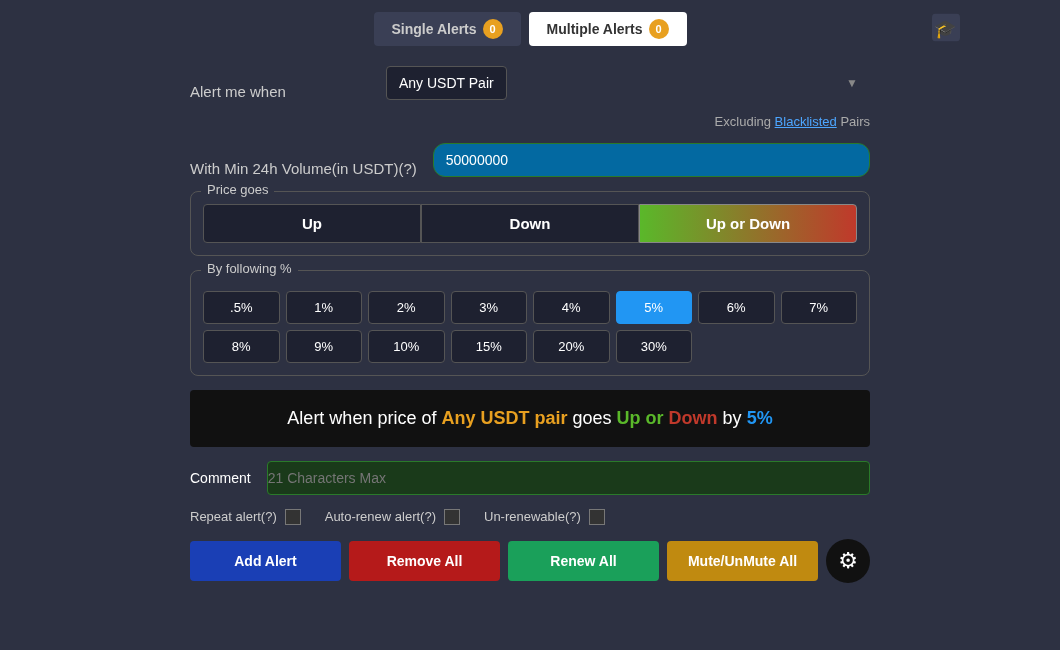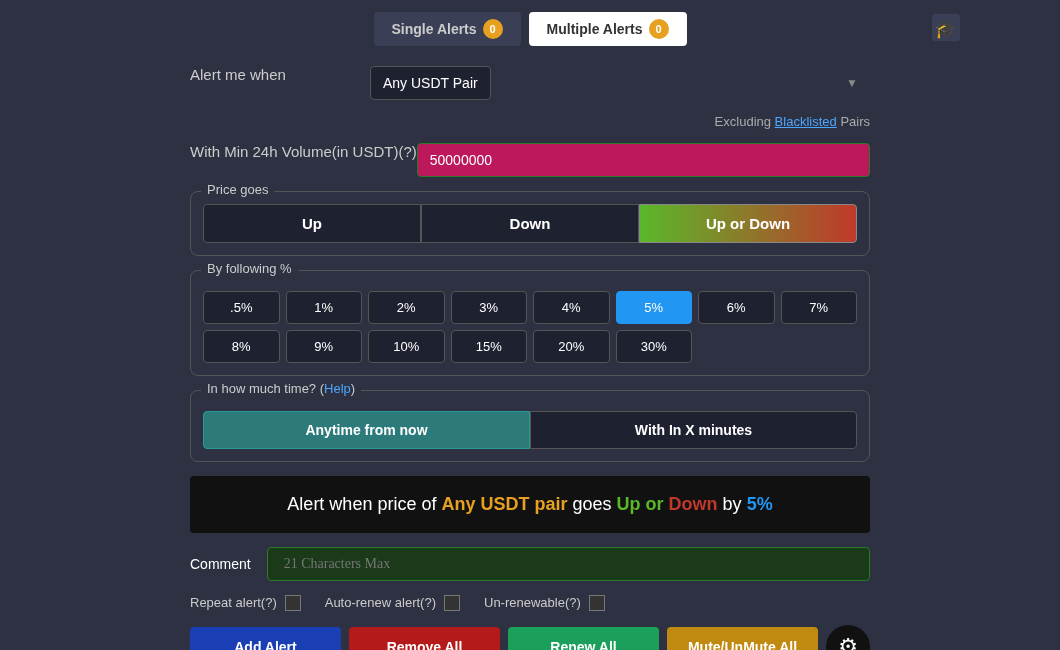--- a/index.html
+++ b/index.html
@@ -73,21 +73,22 @@
     .main-content {
       width: 680px;
       margin-top: 20px;
       display: flex;
       flex-direction: column;
       gap: 14px;
     }
 
     .row-label {
       display: flex;
-      align-items: flex-start;
+      align-items: flex-end;
+      gap: 16px;
     }
 
     .row-label label {
       font-size: 15px;
       color: #ccc;
       min-width: 180px;
     }
 
     .select-dropdown {
       flex: 1;
@@ -127,25 +128,25 @@
     }
 
     .excluding-text a {
       color: #4da6ff;
       text-decoration: underline;
       cursor: pointer;
     }
 
     .input-field {
       flex: 1;
-      background: #be185d;
+      background: #0369a1;
       border: 1px solid #2a7a2a;
       color: #fff;
       padding: 8px 12px;
-      border-radius: 4px;
+      border-radius: 12px;
       font-size: 14px;
     }
 
     
     .fieldset-group {
       border: 1px solid #555;
       border-radius: 8px;
       padding: 12px;
       position: relative;
     }
@@ -273,24 +274,23 @@
       display: flex;
       align-items: center;
       gap: 16px;
     }
 
     .comment-input {
       flex: 1;
       background: #1a3a1a;
       border: 1px solid #2a7a2a;
       color: #888;
-      padding: 8px 16px;
-      border-radius: 4px;
-      font-size: 14px;
-      font-family: Liberation Serif, serif;
+      padding: 8px 0;
+      border-radius: 4px;
+      font-size: 14px;
     }
 
     
     .checkboxes-row {
       display: flex;
       align-items: center;
       gap: 24px;
     }
 
     .checkbox-item {
@@ -419,29 +419,20 @@
         <button class="pct-btn">7%</button>
         <button class="pct-btn">8%</button>
         <button class="pct-btn">9%</button>
         <button class="pct-btn">10%</button>
         <button class="pct-btn">15%</button>
         <button class="pct-btn">20%</button>
         <button class="pct-btn">30%</button>
       </div>
   </div>
 
-  <div class="fieldset-group">
-    <span class="fieldset-legend">
-      In how much time? (<a class="help-link">Help</a>)
-    </span>
-    <div class="time-buttons">
-      <button class="time-btn time-btn-active">Anytime from now</button>
-      <button class="time-btn">With In X minutes</button>
-    </div>
-  </div>
 
   <div class="alert-summary">
     <span>Alert when price of</span>
     <span class="highlight-pair">Any USDT pair</span>
     <span>goes</span>
     <span class="highlight-dir">Up or</span>
     <span class="highlight-down">Down</span>
     <span>by</span>
     <span class="highlight-pct">5%</span>
   </div>

